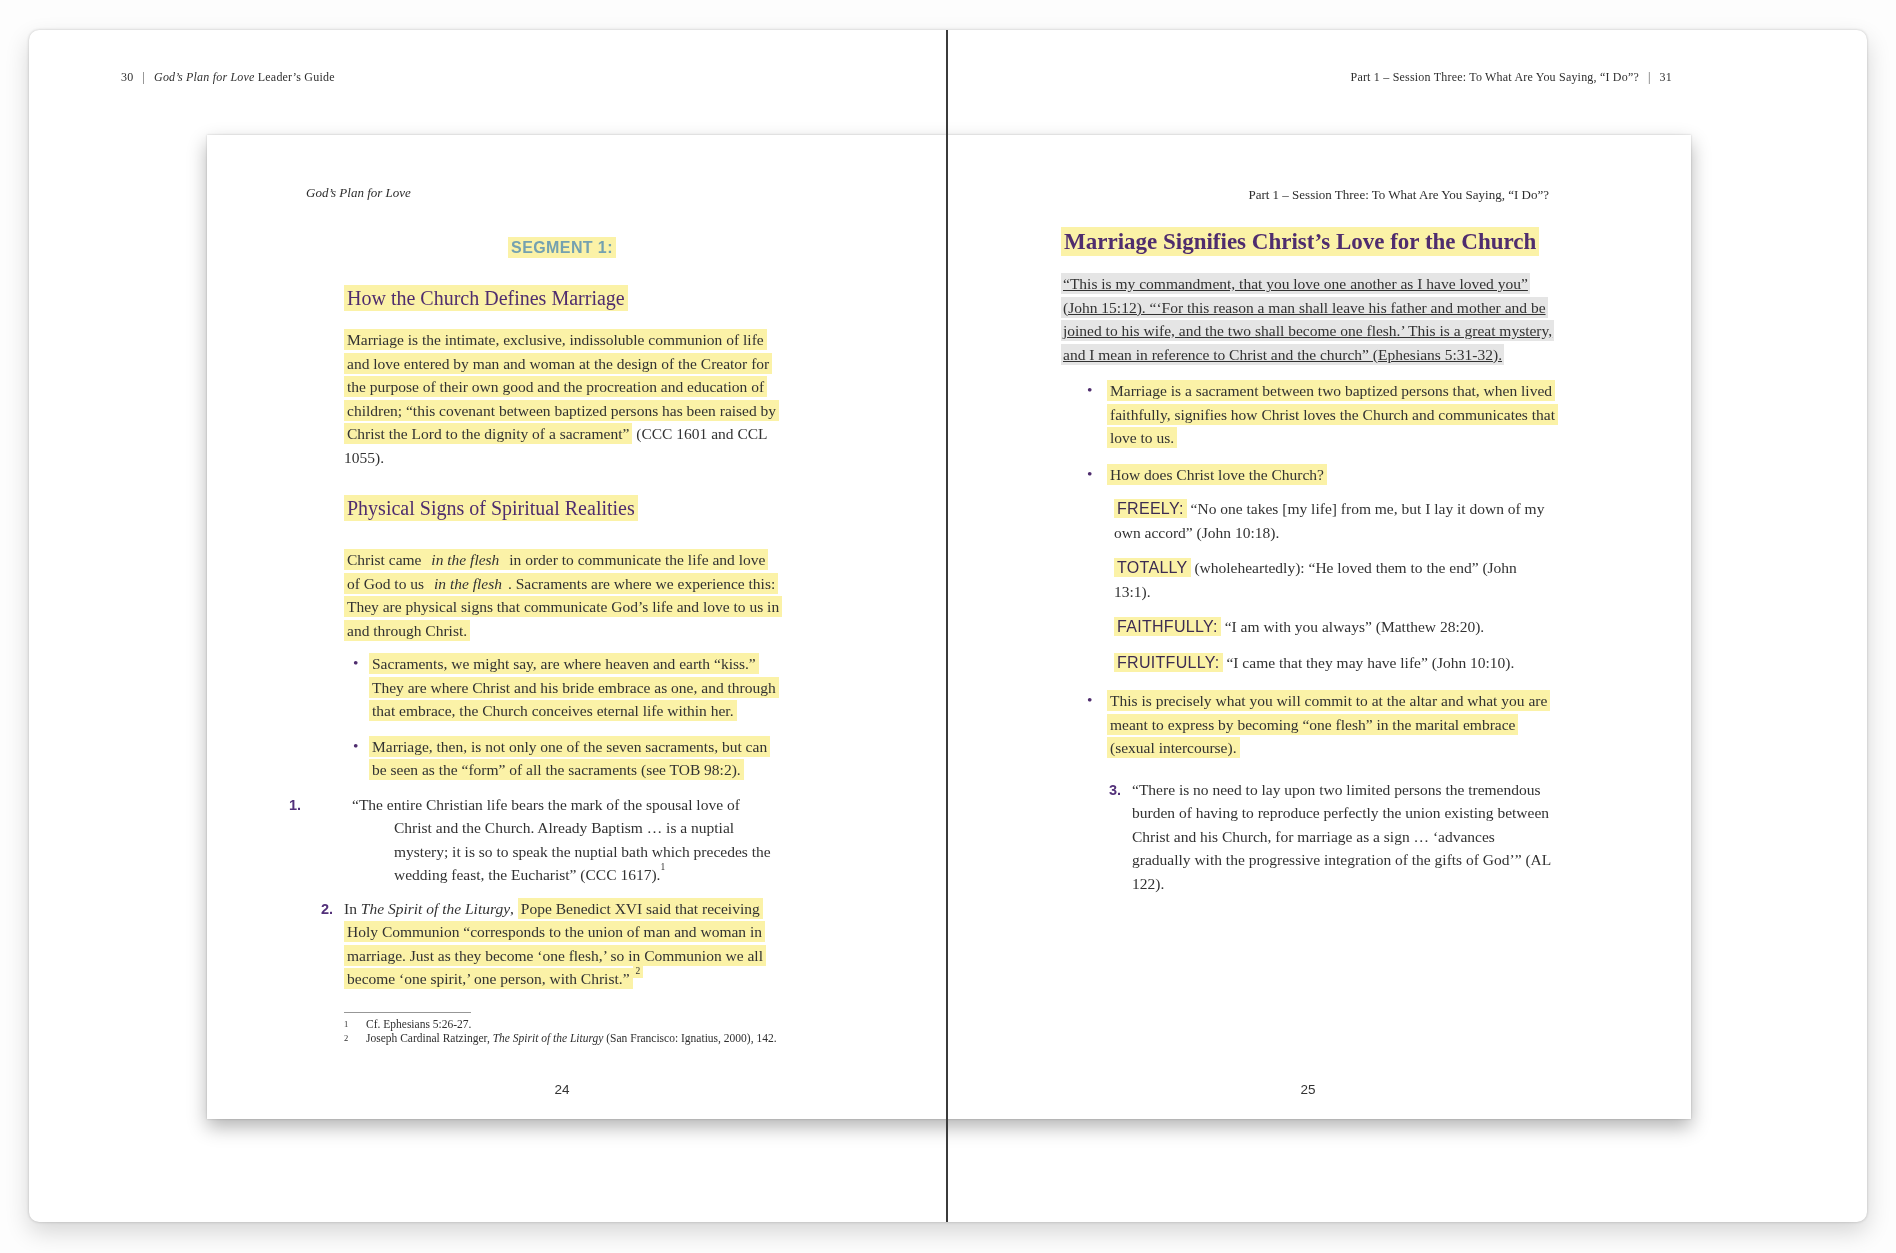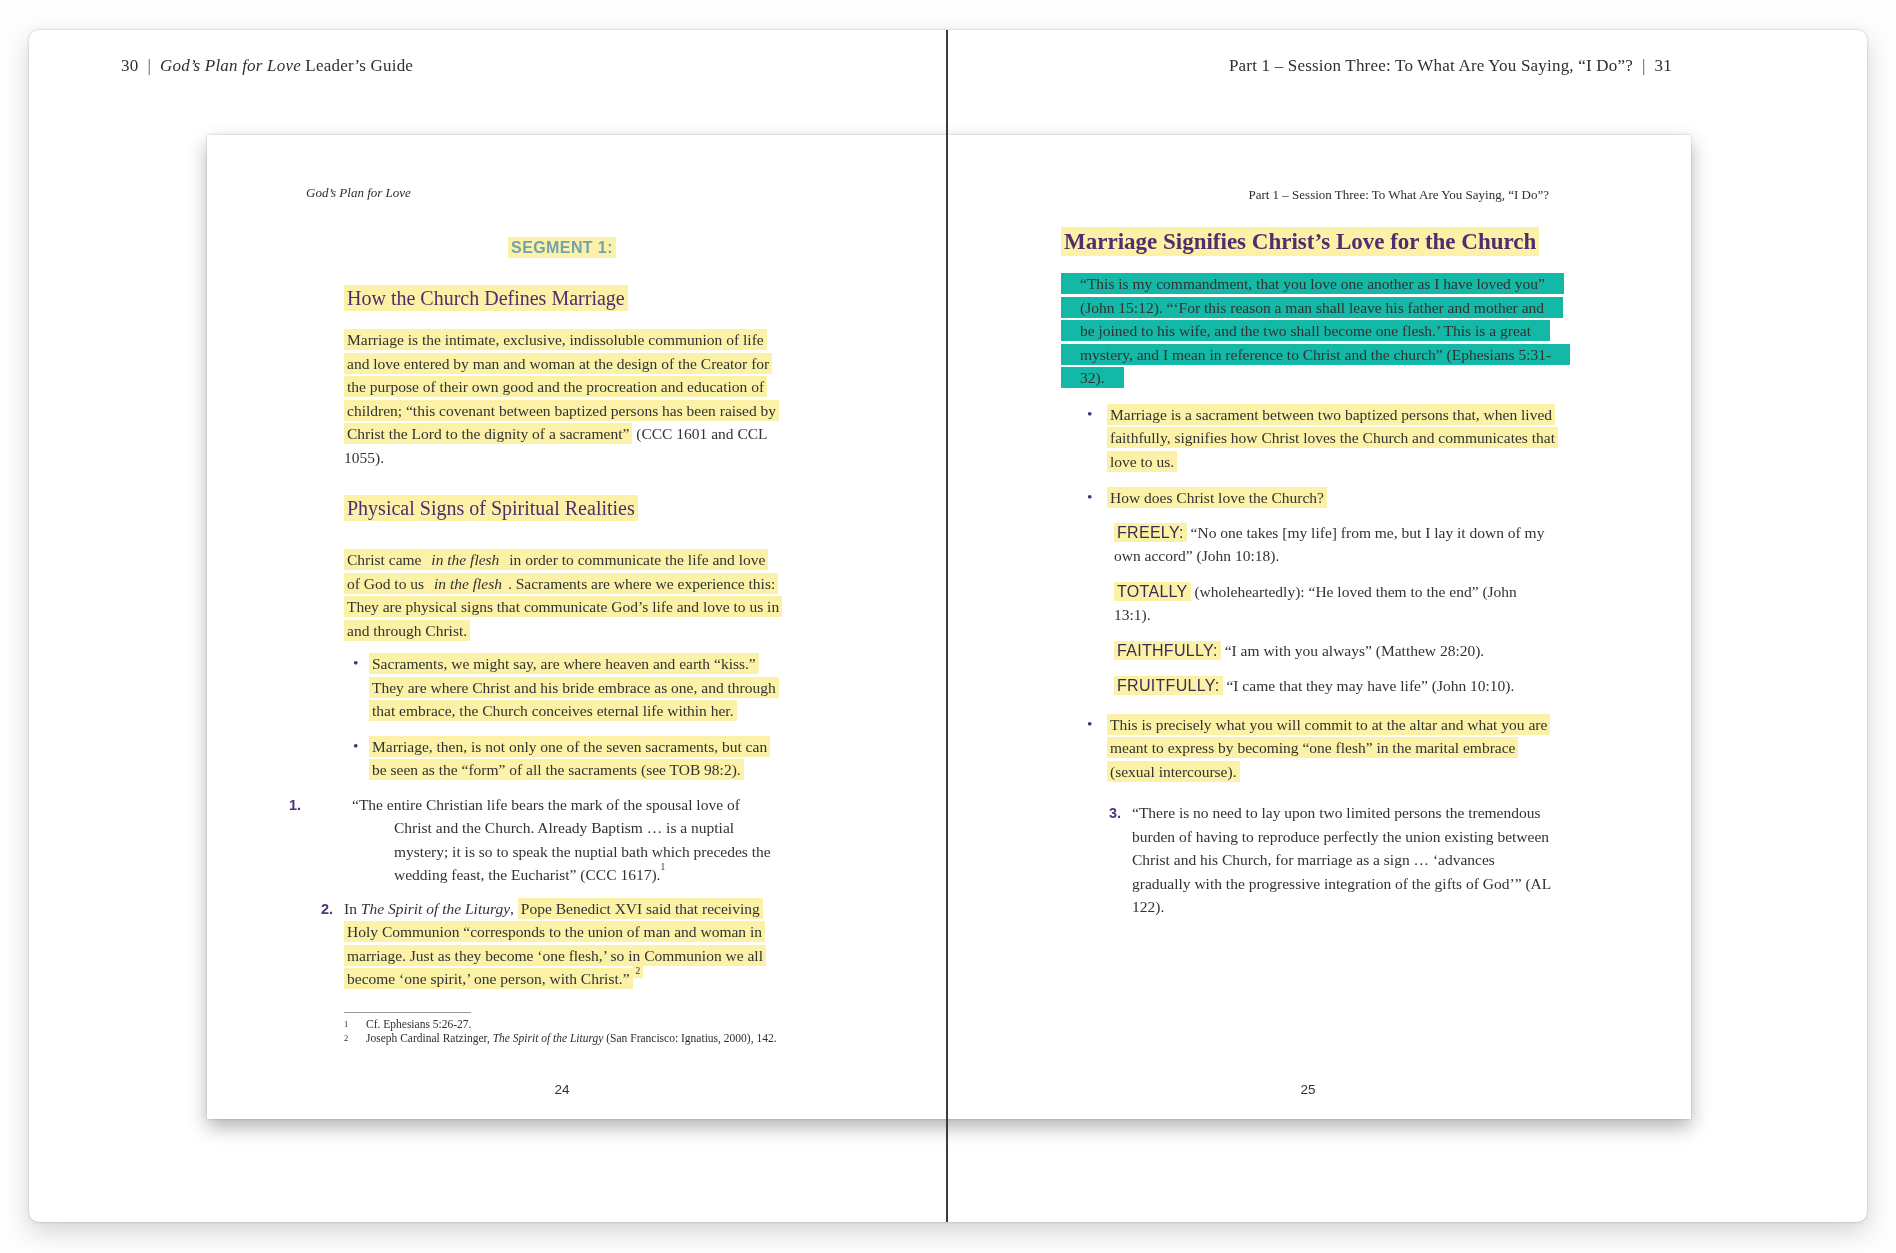--- a/index.html
+++ b/index.html
@@ -2,39 +2,39 @@
 <html><head>
 <meta charset="utf-8">
 <style>
   html,body{margin:0;padding:0;background:#ffffff;}
   .canvas{position:relative;width:1896px;height:1253px;background:#fdfdfd;overflow:hidden;
           font-family:"Liberation Serif",serif;color:#323232;}
   .sheet{position:absolute;left:29px;top:30px;width:1838px;height:1192px;background:#ffffff;
          border-radius:10px;box-shadow:0 0 3px rgba(0,0,0,.22),0 10px 24px rgba(0,0,0,.16);}
   .divider{position:absolute;left:917px;top:0;width:2px;height:100%;background:#3b3b3b;z-index:5;}
 
-  .outer-head{position:absolute;top:26px;font-size:17px;color:#2f2f2f;letter-spacing:.2px;}
+  .outer-head{position:absolute;top:40px;font-size:12px;color:#2f2f2f;letter-spacing:.2px;}
   .outer-head .sep{margin:0 9px;color:#555;}
   .oh-left{left:92px;}
   .oh-right{right:195px;text-align:right;}
   .it{font-style:italic;}
 
   .inner-card{position:absolute;left:178px;top:105px;width:1484px;height:984px;background:#fff;
               box-shadow:0 0 2px rgba(0,0,0,.20),0 8px 18px rgba(0,0,0,.30);}
 
   .rh{position:absolute;font-size:13px;color:#2c2c2c;}
   .rh-left{left:99px;top:50px;font-style:italic;}
   .rh-right{right:142px;top:52px;}
 
   .col{position:absolute;font-size:15.5px;line-height:23.5px;}
   .col-left{left:137px;top:95px;width:436px;}
   .col-right{left:854px;top:88px;width:494px;}
 
   .hl{background:#FBF2A7;padding:2px 3px;-webkit-box-decoration-break:clone;box-decoration-break:clone;}
-  .bl{background:#14b8a6;padding:2px 19px;-webkit-box-decoration-break:clone;box-decoration-break:clone;}
+  .bl{background:#e5e5e5;padding:2px 2px;-webkit-box-decoration-break:clone;box-decoration-break:clone;text-decoration:underline;}
   .i{font-style:italic;}
   .sup{font-size:9.5px;vertical-align:top;line-height:1;}
 
   .segment-title{margin:4px 0 0;text-align:center;font-family:"Liberation Sans",sans-serif;
                  font-weight:bold;font-size:16px;line-height:27px;letter-spacing:.4px;color:#74A1B0;}
   h2{margin:24px 0 0;font-family:"Liberation Serif",serif;font-weight:normal;font-size:20px;
      line-height:26px;color:#4F2D6E;}
   .h2b{margin-top:26px;}
   .r-title{margin:5px 0 0;font-weight:bold;font-size:23px;line-height:28px;color:#4F2D6E;}
 

